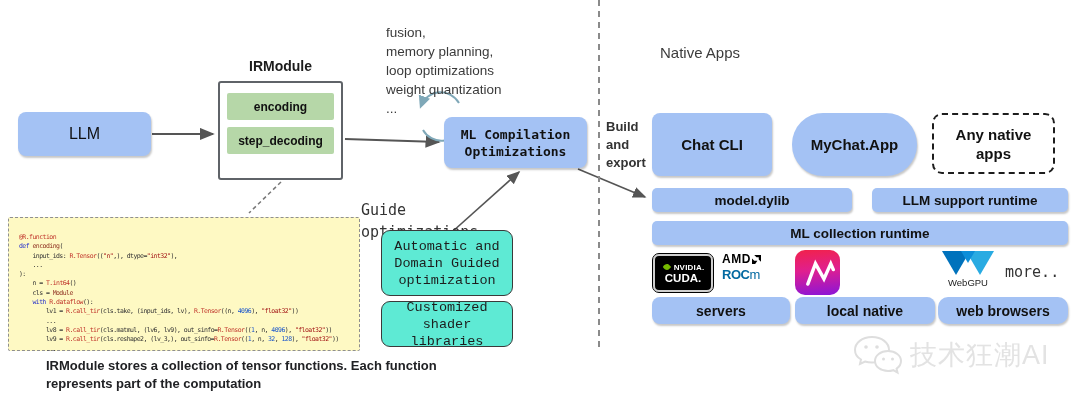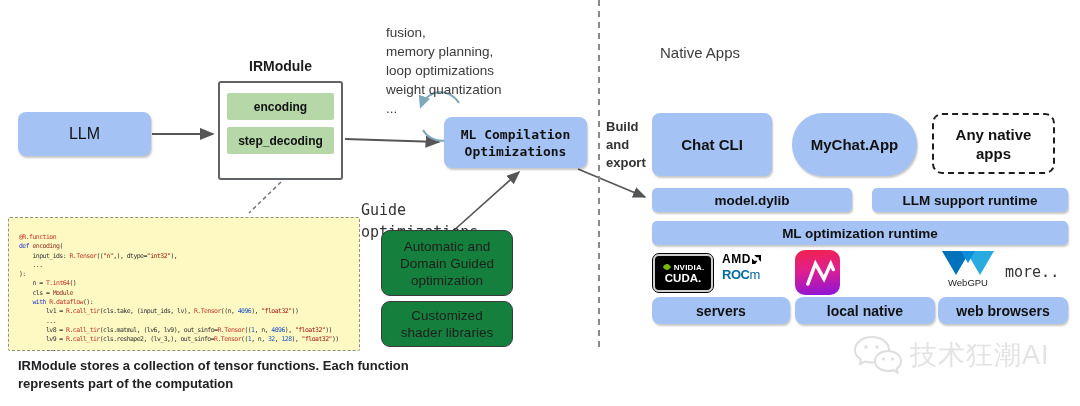--- a/index.html
+++ b/index.html
@@ -16,28 +16,28 @@
   .ir-frame { background:#fff; border:2px solid #5f6368; border-radius:3px; }
   .ir-title { font-weight:bold; font-size:14px; color:#1c1c1c; text-align:center; }
 
   .codebox { background:#fef9c3; border:1.6px dashed #8f8f8f; border-radius:2px; padding:15px 10px;
              font-family:"DejaVu Sans Mono", monospace; font-size:6.5px; letter-spacing:-0.55px;
              line-height:9.3px; color:#333; }
   .code-line { white-space:pre; }
   .c-str { color:#a31515; } .c-api { color:#c0362c; } .c-kw { color:#2733cc; }
   .c-name { color:#8e2f20; } .c-num { color:#1a56cc; }
 
-  .caption { font-size:13px; font-weight:bold; color:#202124; line-height:18px; }
+  .caption { font-size:13px; font-weight:bold; color:#202124; line-height:18px;margin-left:28px; }
 
   .notes { font-size:13.5px; color:#3a3a3a; line-height:19px; white-space:pre-line; }
   .mono  { font-family:"DejaVu Sans Mono", monospace; }
   .mlbox { font-family:"DejaVu Sans Mono", monospace; font-size:13px; line-height:17px; }
   .guide { font-size:15px; color:#333; line-height:22px; white-space:pre-line; }
-  .whitebox { background:#15803d; border:1.6px solid #3a3a3a; border-radius:9px; display:flex; align-items:center;
-              justify-content:center; text-align:center; font-size:13.5px; color:#1d1d1d; line-height:17px; }
+  .whitebox { background:#5eead4; border:1.6px solid #3a3a3a; border-radius:9px; display:flex; align-items:center;
+              justify-content:center; text-align:center; font-size:13.5px; color:#1d1d1d; line-height:17px;font-family:Liberation Mono, monospace; }
   .build { font-size:13px; font-weight:bold; color:#333; line-height:18px; white-space:pre-line; }
 
   .section-title { font-size:15px; color:#3c3c3c; font-weight:500; }
   .dashedbox { background:#fff; border:2px dashed #1d1d1d; border-radius:10px; display:flex; align-items:center;
                justify-content:center; text-align:center; font-weight:bold; font-size:15px; line-height:19px; color:#111; }
 
   .nvidia-badge { width:60px; height:38px; background:#000; border:2px solid #cfcfcf; outline:1px solid #000;
                   border-radius:6px; display:flex; flex-direction:column; align-items:center; justify-content:center; }
   .nvidia-top { display:flex; align-items:center; gap:2px; }
   .nvidia-word { color:#fff; font-weight:bold; font-size:8px; letter-spacing:0.2px; }
@@ -151,21 +151,21 @@
     <span>Any native apps</span>
   </div>
 
   <div class="abs bluebox rowbox" style="left:652px;top:188px;width:200px;height:24px;">
     <span>model.dylib</span>
   </div>
   <div class="abs bluebox rowbox" style="left:872px;top:188px;width:196px;height:24px;">
     <span>LLM support runtime</span>
   </div>
   <div class="abs bluebox rowbox" style="left:652px;top:221px;width:416px;height:24px;">
-    <span>ML optimization runtime</span>
+    <span>ML collection runtime</span>
   </div>
 
   <div class="abs nvidia-badge" style="left:653px;top:254px;">
     <div class="nvidia-top">
       <svg width="10" height="8" viewBox="0 0 12 9">
         <path d="M1,4.5 C3,1 6,0.5 8,1.5 L11,4.5 L8,7.5 C6,8.5 3,8 1,4.5 Z M4,4.5 C5,3 7,3 8,4.5 C7,6 5,6 4,4.5 Z" fill="#76b900"></path>
       </svg>
       <span class="nvidia-word">NVIDIA.</span>
     </div>
     <div class="cuda-word">CUDA.</div>
@@ -198,21 +198,21 @@
   </div>
 
   <div class="abs more" style="left:1005px;top:263px;">more..</div>
 
   <div class="abs bluebox" style="left:652px;top:297px;width:138px;height:27px;font-size:14px;">
     <span>servers</span>
   </div>
   <div class="abs bluebox" style="left:795px;top:297px;width:140px;height:27px;font-size:14px;">
     <span>local native</span>
   </div>
-  <div class="abs bluebox" style="left:938px;top:297px;width:130px;height:27px;font-size:14px;">
+  <div class="abs bluebox" style="left:938px;top:297px;width:130px;height:27px;font-size:14px;border-radius:10px;">
     <span>web browsers</span>
   </div>
 
   <div class="abs" style="left:852px;top:334px;display:flex;align-items:center;gap:6px;">
     <svg width="52" height="42" viewBox="0 0 52 42">
       <g fill="#fff" stroke="#dedede" stroke-width="2">
         <path d="M20,3 C10,3 3,9 3,16 C3,20 5.5,23.5 9,25.5 L8,30 L13,27.5 C15,28.2 17.5,28.6 20,28.6 C30,28.6 37,22.6 37,16 C37,9 30,3 20,3 Z"></path>
         <path d="M36,17 C28.5,17 23,21.5 23,27 C23,32.5 28.5,37 36,37 C37.8,37 39.6,36.7 41.2,36.2 L45.5,38.5 L44.6,34.6 C47.3,32.8 49,30.1 49,27 C49,21.5 43.5,17 36,17 Z"></path>
       </g>
       <g fill="#dedede">

